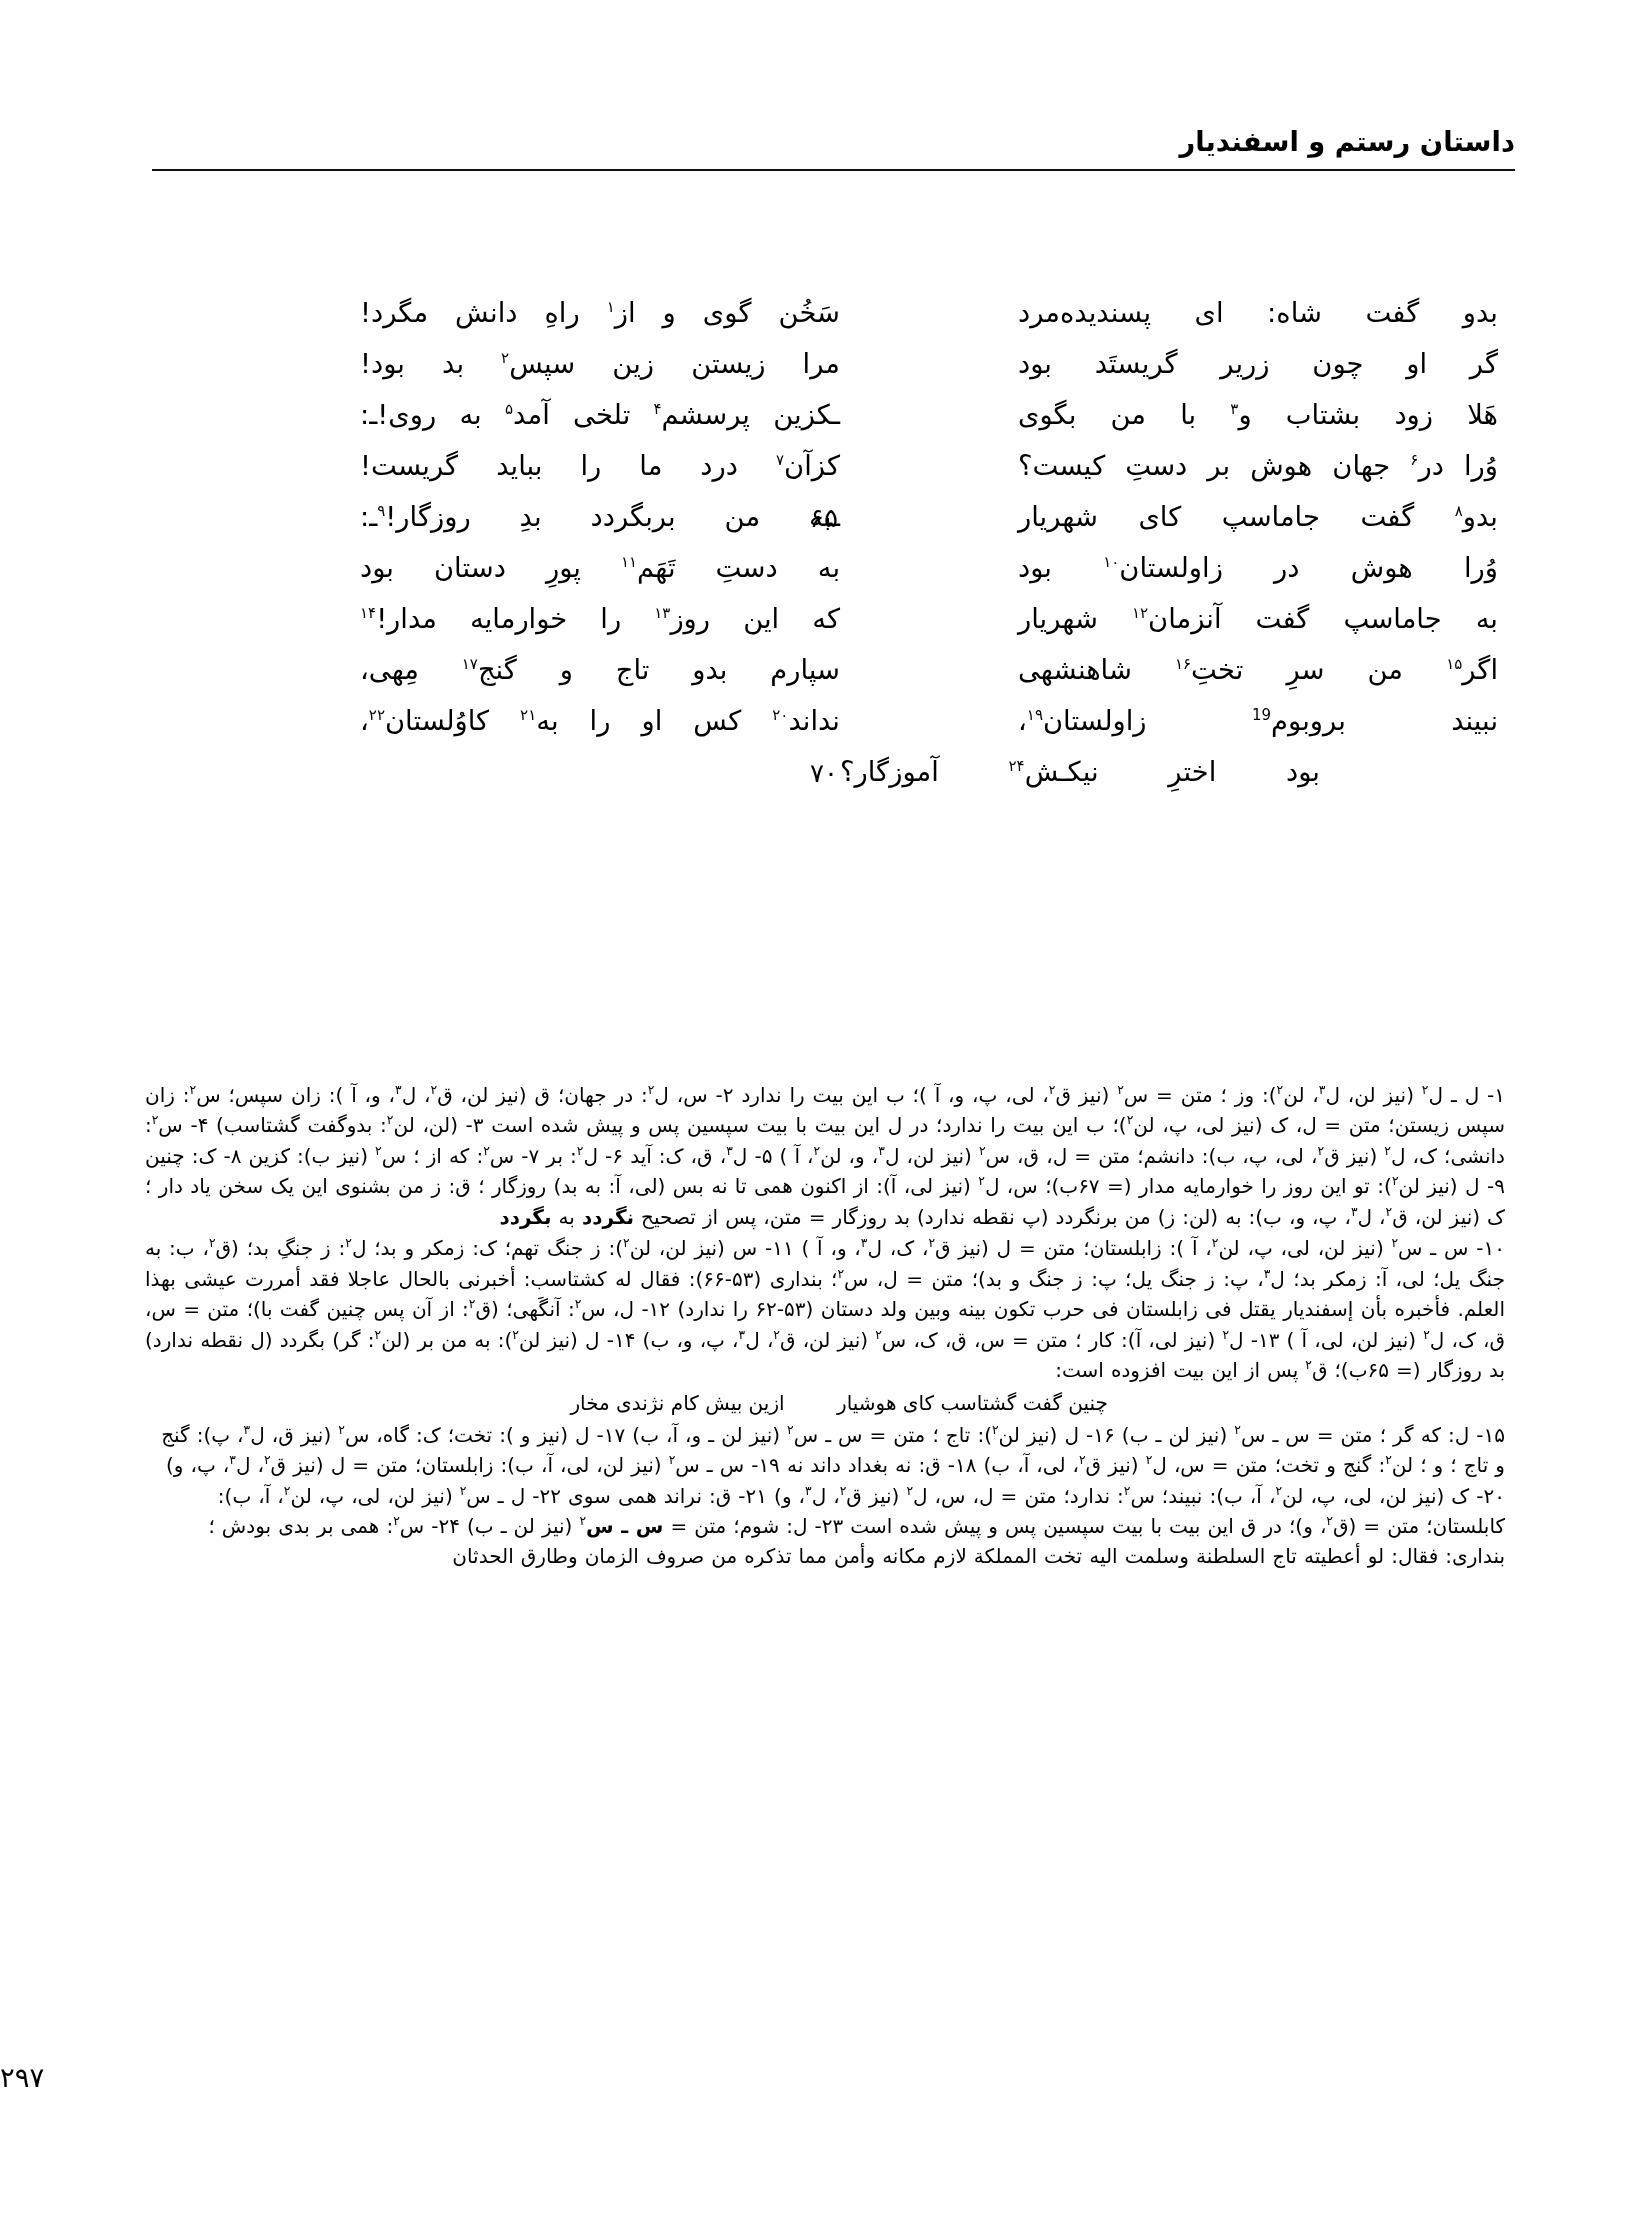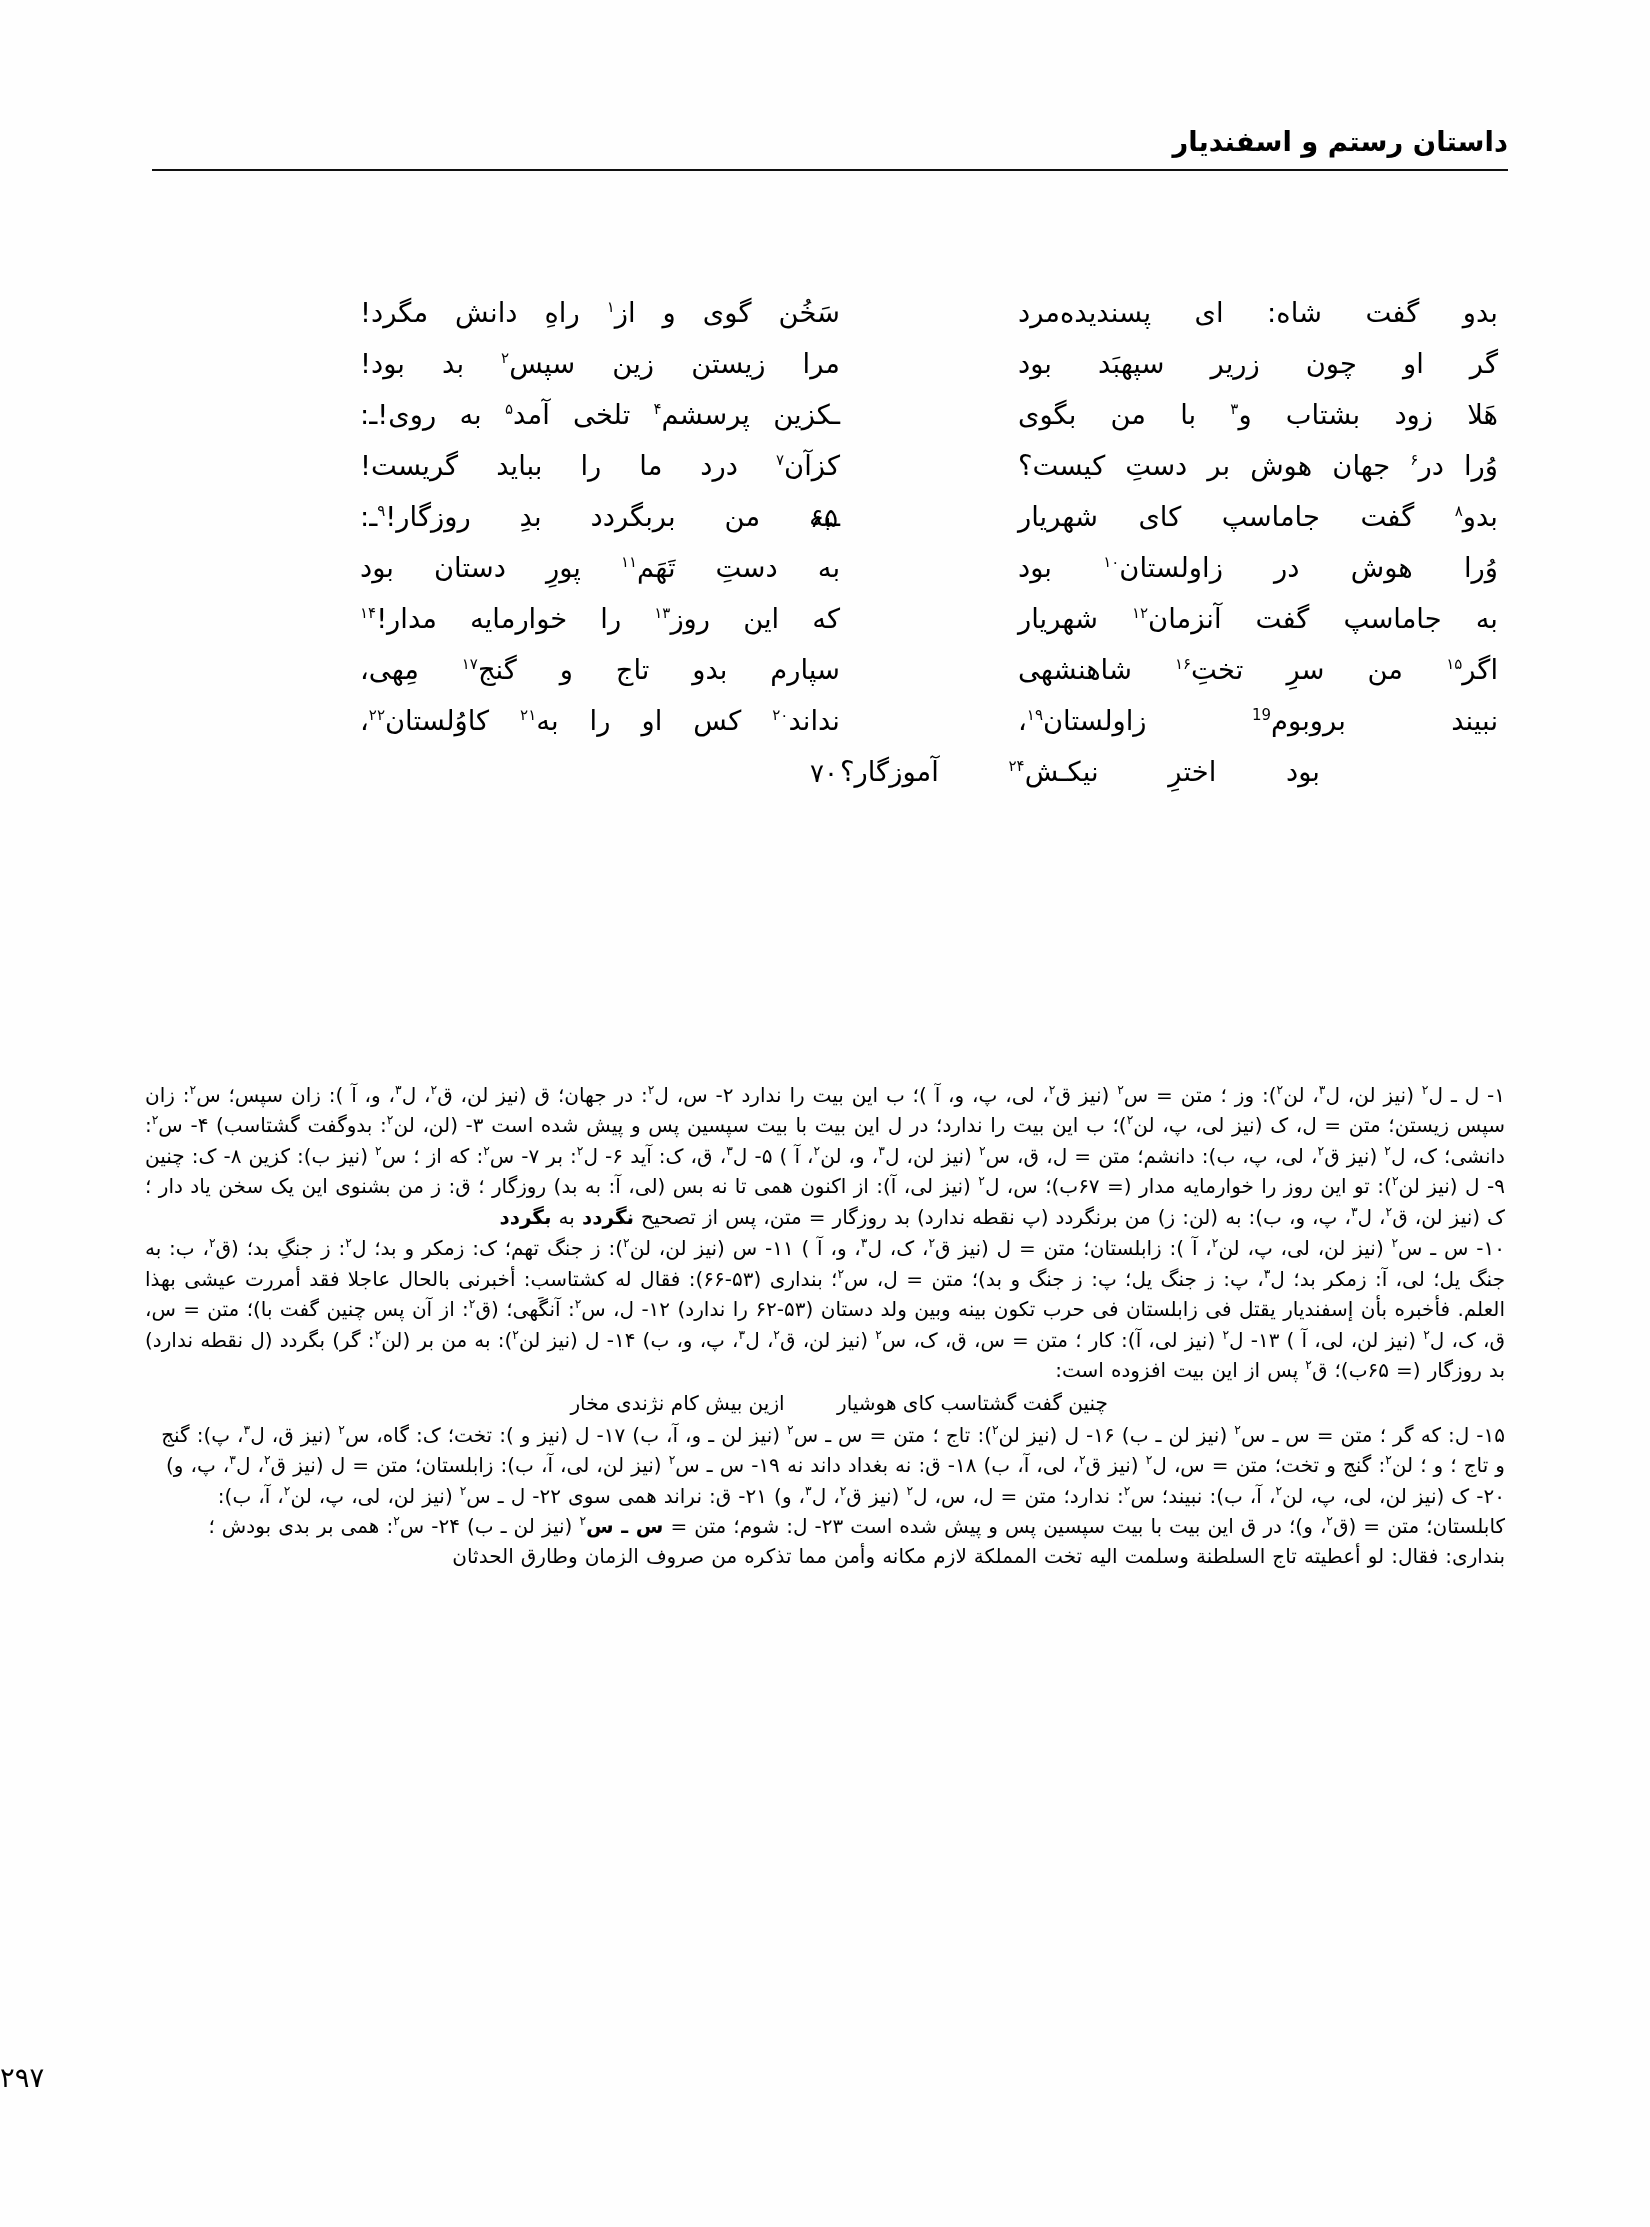--- a/index.html
+++ b/index.html
@@ -19,21 +19,21 @@
   .page {
     position: absolute;
     inset: 0;
     background: #fefefe;
   }
 
   
   .runhead {
     position: absolute;
     top: 128px;
-    right: 142px;
+    right: 135px;
     left: 152px;
     height: 52px;
   }
   .runhead-title {
     position: absolute;
     right: 0;
     top: 0;
     font-size: 27.4px;
     font-weight: bold;
     letter-spacing: 0px;
@@ -160,21 +160,21 @@
   </div>
 
   <div class="verse-block" id="verse-block">
       <div class="couplet">
         <span class="vnum"></span>
         <div class="hemi hemi-a">بدو گفت شاه: ای پسندیده‌مرد</div>
         <div class="hemi hemi-b">سَخُن گوی و از<sup>۱</sup> راهِ دانش مگرد!</div>
       </div>
       <div class="couplet">
         <span class="vnum"></span>
-        <div class="hemi hemi-a">گر او چون زریر سپهبَد بود</div>
+        <div class="hemi hemi-a">گر او چون زریر گریستَد بود</div>
         <div class="hemi hemi-b">مرا زیستن زین سپس<sup>۲</sup> بد بود!</div>
       </div>
       <div class="couplet">
         <span class="vnum"></span>
         <div class="hemi hemi-a">هَلا زود بشتاب و<sup>۳</sup> با من بگوی</div>
         <div class="hemi hemi-b">ـکزین پرسشم<sup>۴</sup> تلخی آمد<sup>۵</sup> به روی!ـ:</div>
       </div>
       <div class="couplet">
         <span class="vnum"></span>
         <div class="hemi hemi-a">وُرا در<sup>۶</sup> جهان هوش بر دستِ کیست؟</div>

